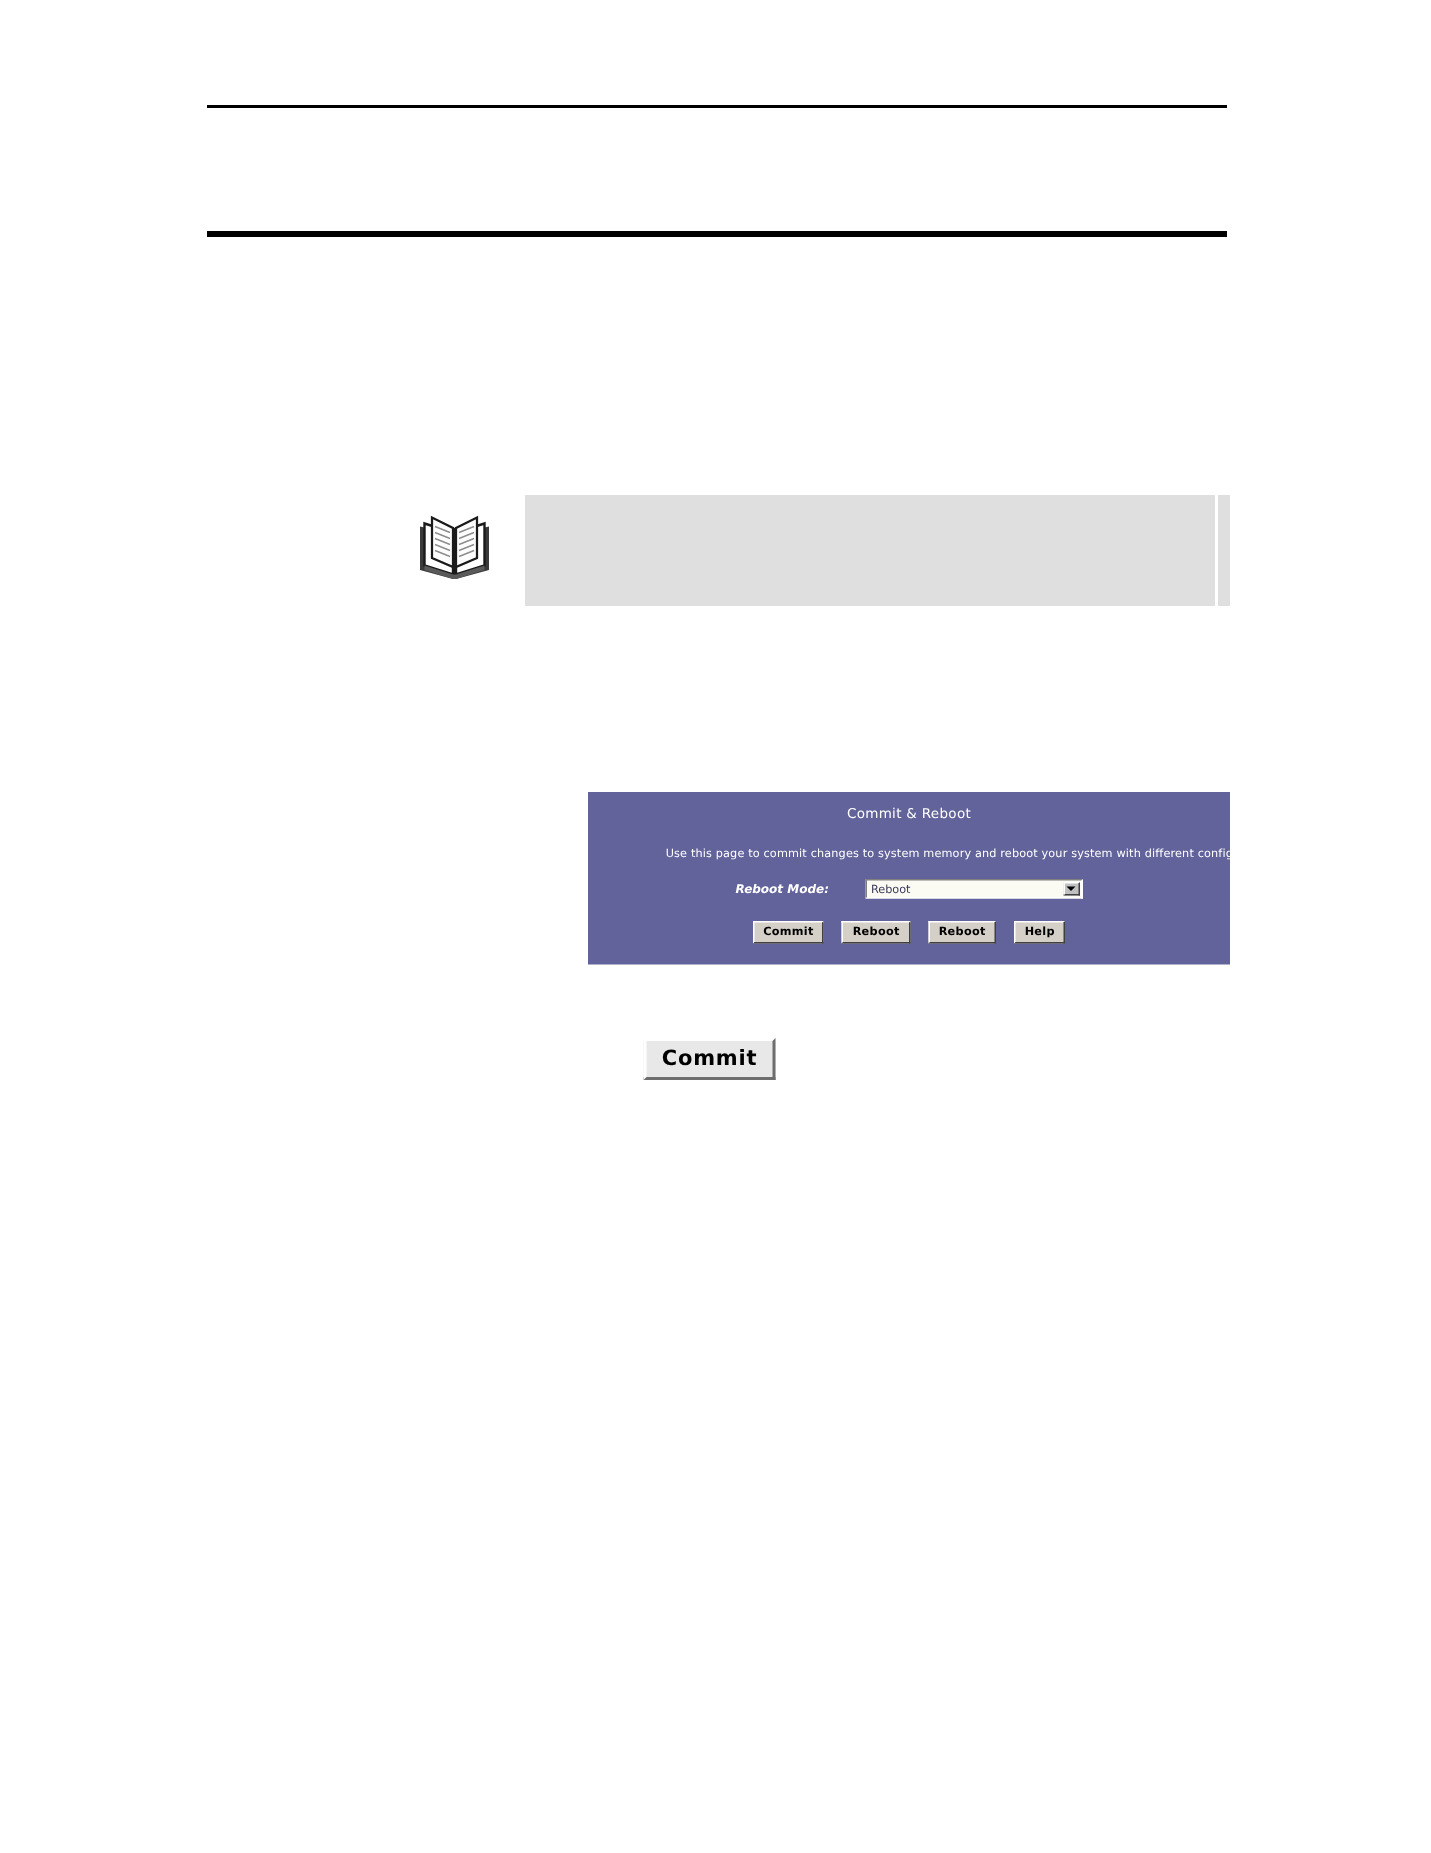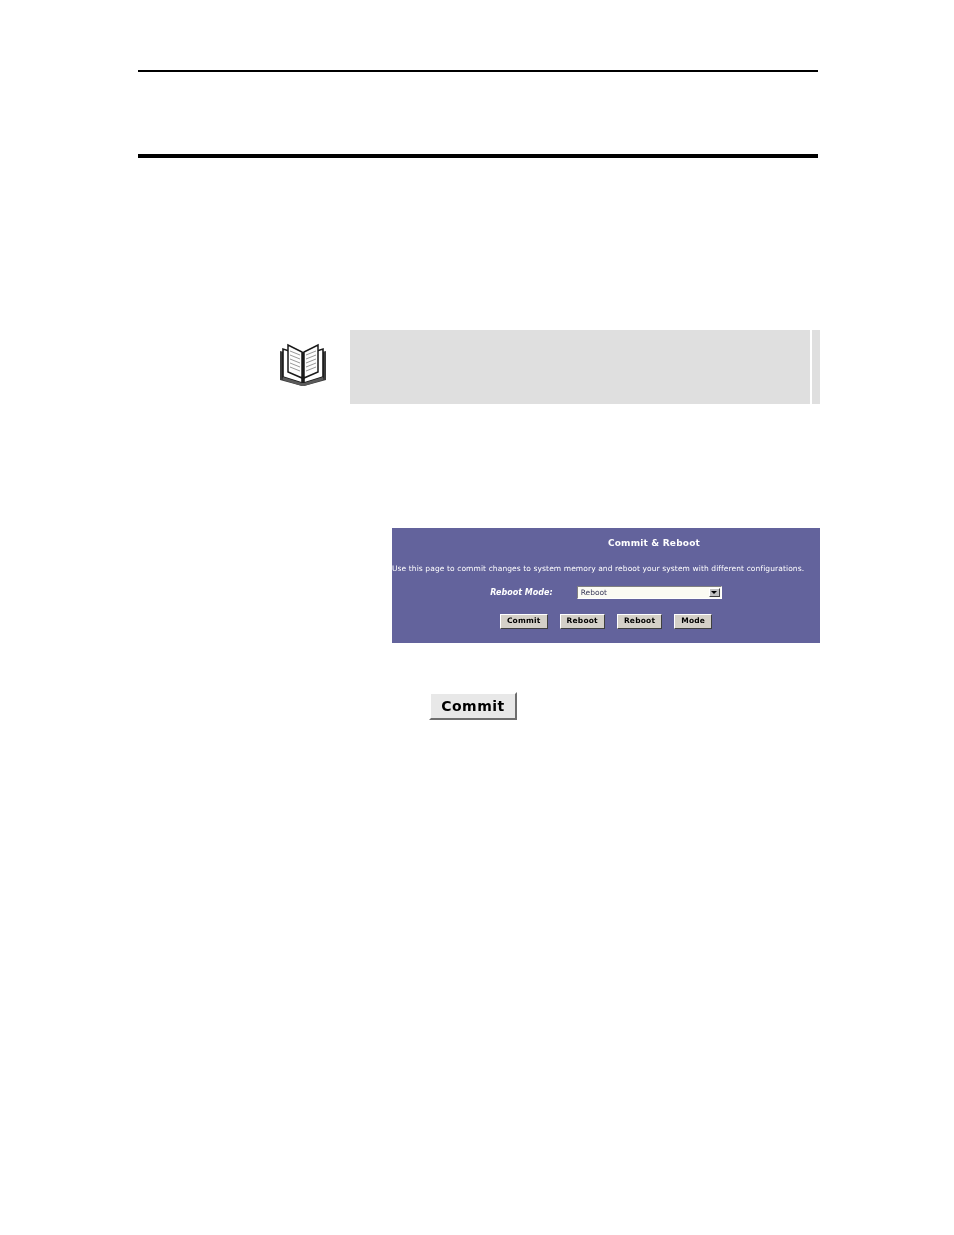--- a/index.html
+++ b/index.html
@@ -86,34 +86,34 @@
     color: #ffffff;
     font-family: "DejaVu Sans", sans-serif;
   }
   .ui-title {
     position: absolute;
     top: 10px;
     left: 0;
     width: 100%;
     text-align: center;
     font-size: 9px;
-    font-weight: bold;
+    font-weight: normal;
     letter-spacing: 0.2px;
     color: #ffffff;
-    margin-left: 48px;
   }
   .ui-desc {
     position: absolute;
     top: 36px;
     left: 0;
     width: 100%;
-    text-align: left;
+    text-align: right;
     font-size: 7.5px;
     color: #ffffff;
     letter-spacing: 0.1px;
+    padding-left: 36px;
   }
   .ui-field-row {
     position: absolute;
     top: 58px;
     left: 0;
     width: 100%;
     display: flex;
     align-items: center;
     justify-content: center;
   }
@@ -283,19 +283,19 @@
       <span class="ui-select-arrow">
           <i></i>
         </span>
     </div>
   </div>
 
   <div class="ui-btn-row">
     <button class="ui-btn">Commit</button>
     <button class="ui-btn">Reboot</button>
     <button class="ui-btn">Reboot</button>
-    <button class="ui-btn">Mode</button>
+    <button class="ui-btn">Help</button>
   </div>
 </div>
 
 <div class="commit-standalone">Commit</div>
 
 <div class="body-text" style="left:138px; top:770px; width:680px;"></div>
 
 </body></html>

